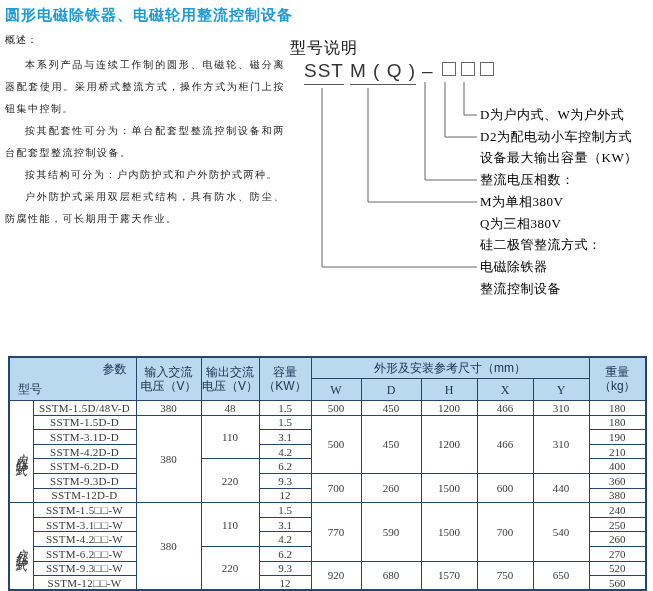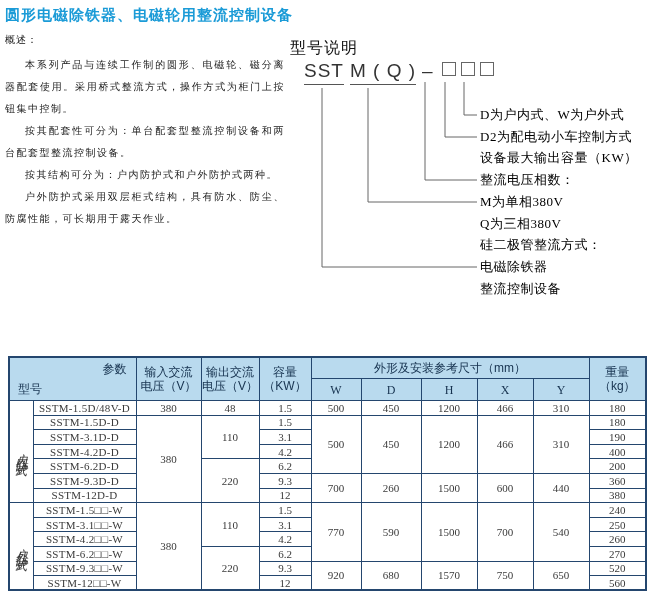--- a/index.html
+++ b/index.html
@@ -214,27 +214,27 @@
       <td class="hl">180</td>
     </tr>
     <tr class="brow">
       <td class="model-cell">SSTM-3.1D-D</td>
       <td>3.1</td>
       <td>190</td>
     </tr>
     <tr class="brow">
       <td class="model-cell hl">SSTM-4.2D-D</td>
       <td class="hl">4.2</td>
-      <td class="hl">400</td>
+      <td class="hl">210</td>
     </tr>
     <tr class="brow">
       <td class="model-cell">SSTM-6.2D-D</td>
       <td rowspan="3">220</td>
       <td>6.2</td>
-      <td>200</td>
+      <td>400</td>
     </tr>
     <tr class="brow">
       <td class="model-cell hl">SSTM-9.3D-D</td>
       <td class="hl">9.3</td>
       <td rowspan="2">700</td>
       <td rowspan="2">260</td>
       <td rowspan="2">1500</td>
       <td rowspan="2">600</td>
       <td rowspan="2">440</td>
       <td class="hl">360</td>

